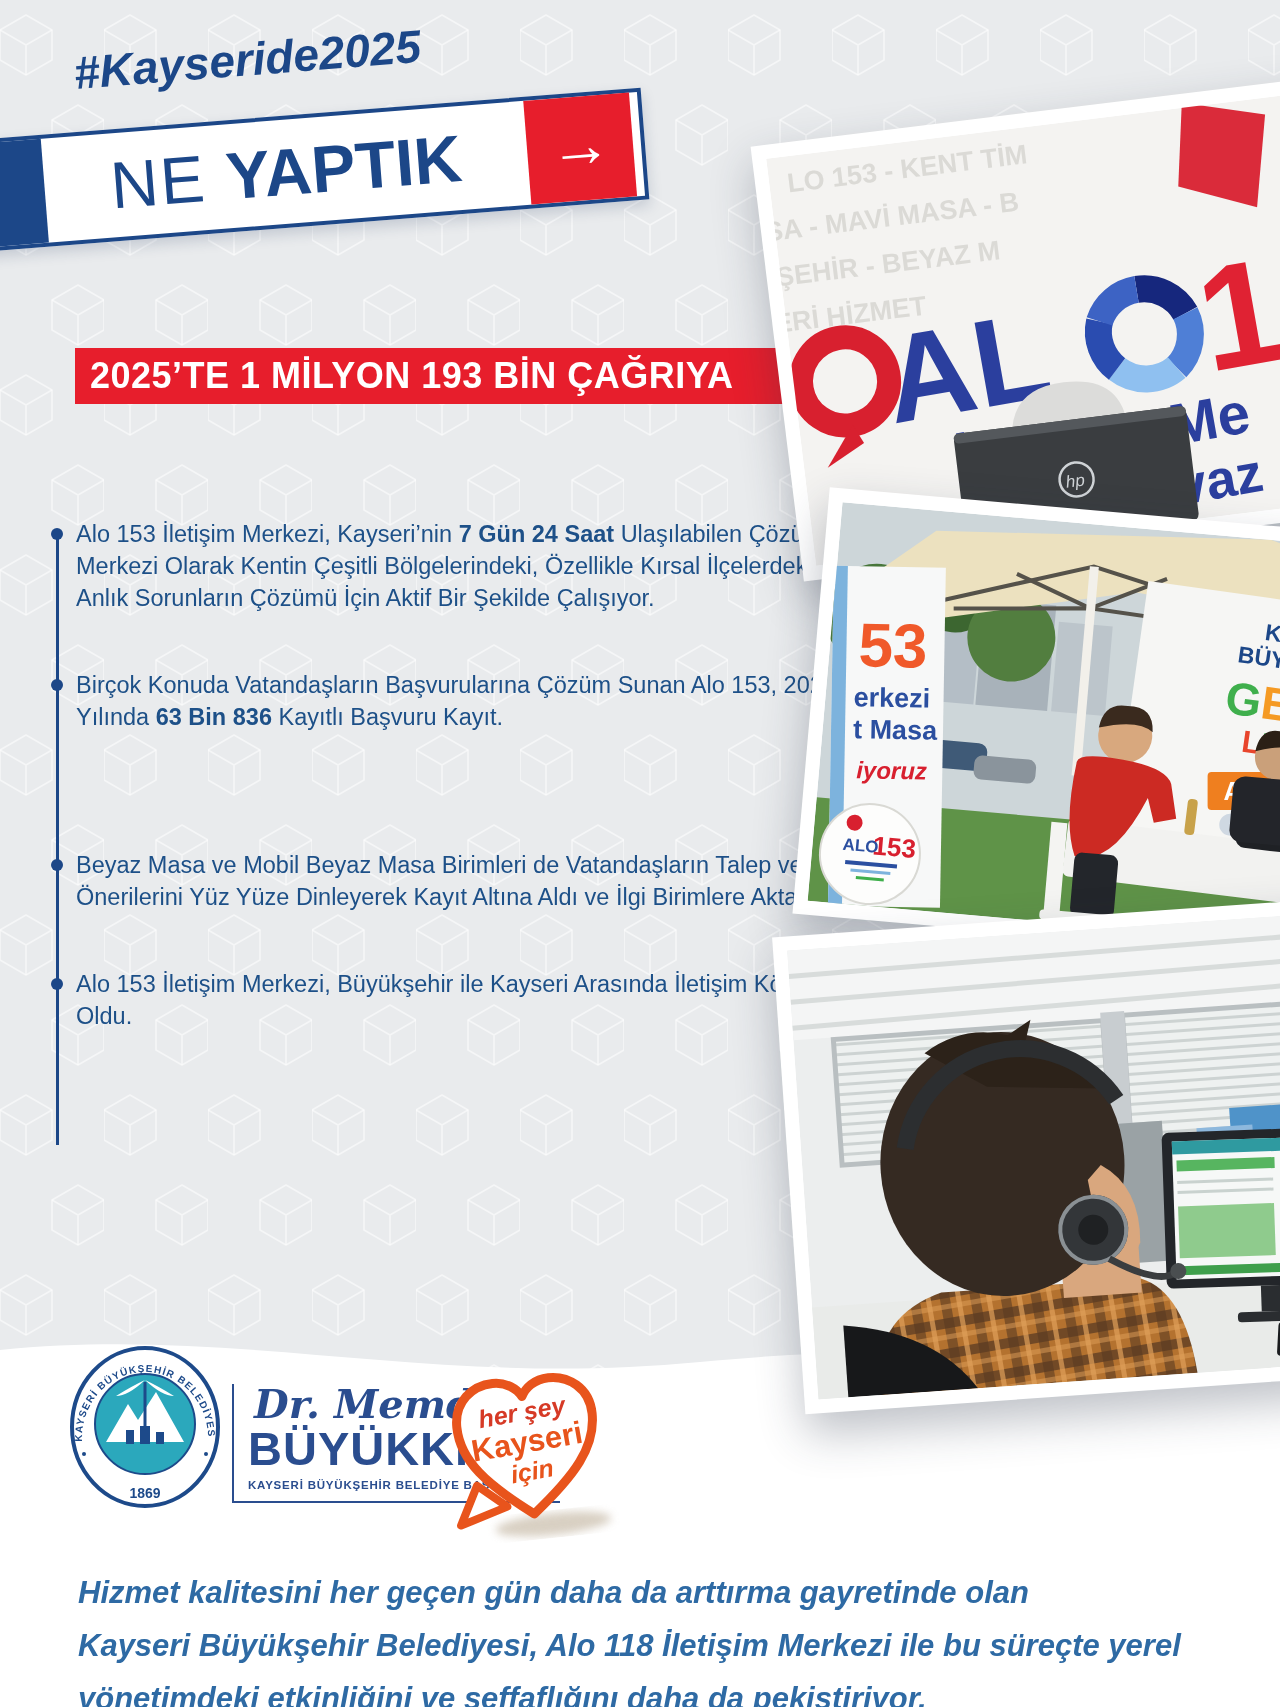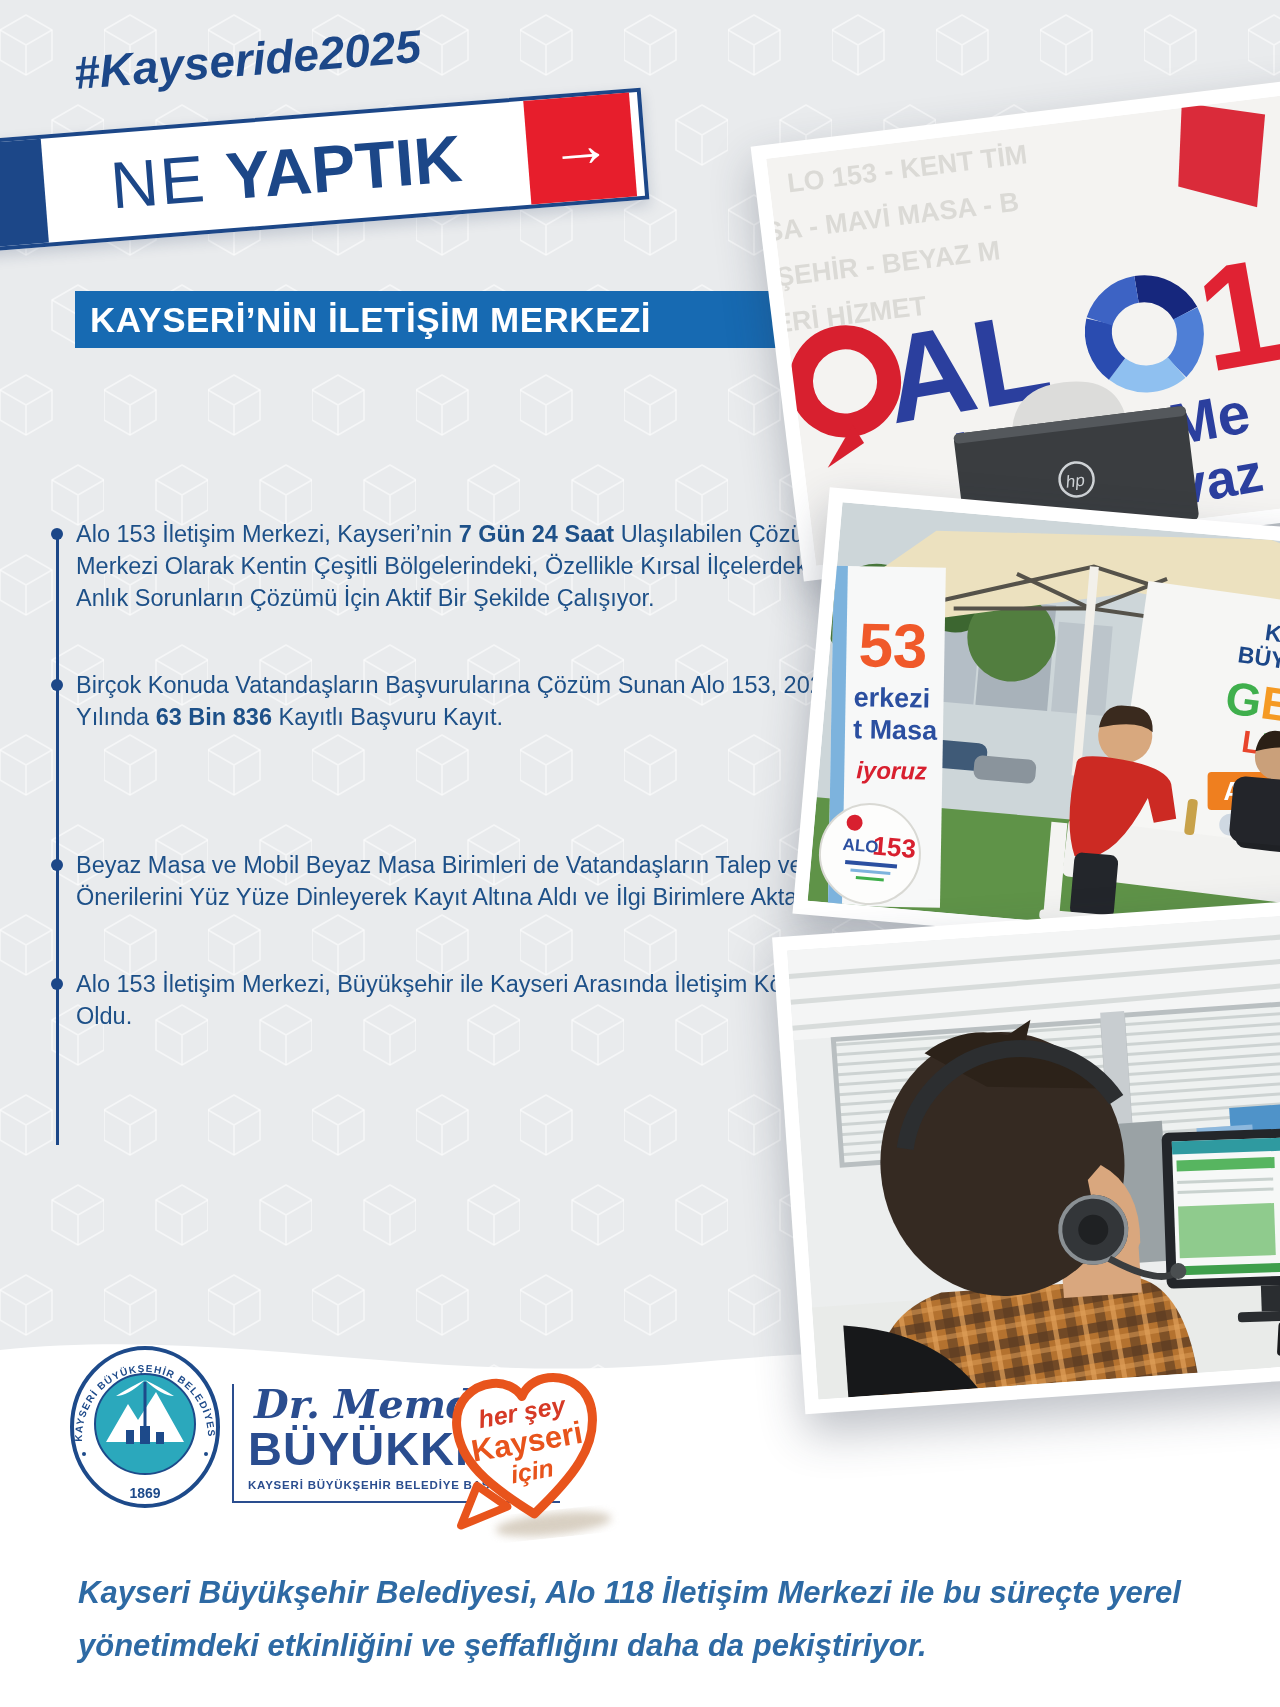--- a/index.html
+++ b/index.html
@@ -95,21 +95,21 @@
     <div class="edge"></div>
     <div class="words">
       <span class="w1 txt">NE</span>
       <span class="w2 txt">YAPTIK</span>
     </div>
     <div class="arrow-box">
       <span>→</span>
     </div>
   </div>
 
-  <div class="bar bar-blue txt">KAYSERİ’NİN İLETİŞİM MERKEZİ</div>
+  <div class="bar bar-red txt">2025’TE 1 MİLYON 193 BİN ÇAĞRIYA</div>
 
   <div class="timeline"></div>
   <ul class="bullets">
       <li class="bullet"><span class="dot"></span><span>Alo 153 İletişim Merkezi, Kayseri’nin </span><span class="b">7 Gün 24 Saat</span><span> Ulaşılabilen Çözüm Merkezi Olarak Kentin Çeşitli Bölgelerindeki, Özellikle Kırsal İlçelerdeki Anlık Sorunların Çözümü İçin Aktif Bir Şekilde Çalışıyor.</span></li>
       <li class="bullet"><span class="dot"></span><span>Birçok Konuda Vatandaşların Başvurularına Çözüm Sunan Alo 153, 2025 Yılında </span><span class="b">63 Bin 836</span><span> Kayıtlı Başvuru Kayıt.</span></li>
       <li class="bullet"><span class="dot"></span><span>Beyaz Masa ve Mobil Beyaz Masa Birimleri de Vatandaşların Talep ve Önerilerini Yüz Yüze Dinleyerek Kayıt Altına Aldı ve İlgi Birimlere Aktardı.</span></li>
       <li class="bullet"><span class="dot"></span><span>Alo 153 İletişim Merkezi, Büyükşehir ile Kayseri Arasında İletişim Köprüsü Oldu.</span></li>
     </ul>
 
   <div id="photo1" class="photo">
@@ -401,17 +401,18 @@
     <polygon points="28,112 8,150 56,136" fill="#ffffff" stroke="#e8541c" stroke-width="8" stroke-linejoin="round"></polygon>
     <path d="M82,146 C38,112 14,86 14,52 C14,26 34,12 54,12 C68,12 78,20 82,28 C86,20 96,12 110,12 C130,12 150,26 150,52 C150,86 126,112 82,146 Z" fill="#ffffff" stroke="#e8541c" stroke-width="9" stroke-linejoin="round"></path>
     <g text-anchor="middle" transform="rotate(-4 82 70)">
       <text x="82" y="52" font-size="25" font-weight="800" font-style="italic" fill="#d63a26">her şey</text>
       <text x="82" y="84" font-size="31" font-weight="900" fill="#e8541c">Kayseri</text>
       <text x="82" y="112" font-size="25" font-weight="800" font-style="italic" fill="#e8541c">için</text>
     </g>
   </svg>
 
   <div class="closing">
+    <div class="txt">Hizmet kalitesini her geçen gün daha da arttırma gayretinde olan</div>
     <div class="txt">Kayseri Büyükşehir Belediyesi, Alo 118 İletişim Merkezi ile bu süreçte yerel</div>
     <div class="txt">yönetimdeki etkinliğini ve şeffaflığını daha da pekiştiriyor.</div>
   </div>
 
 </div>
 
 </body></html>

